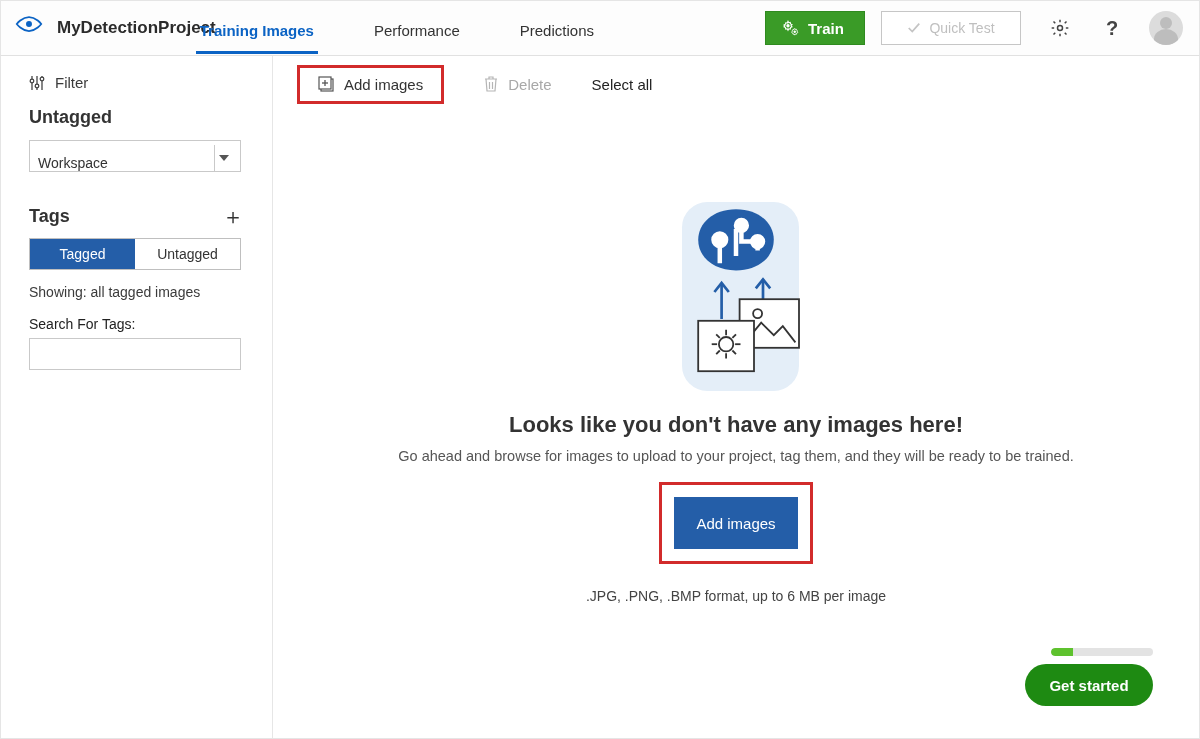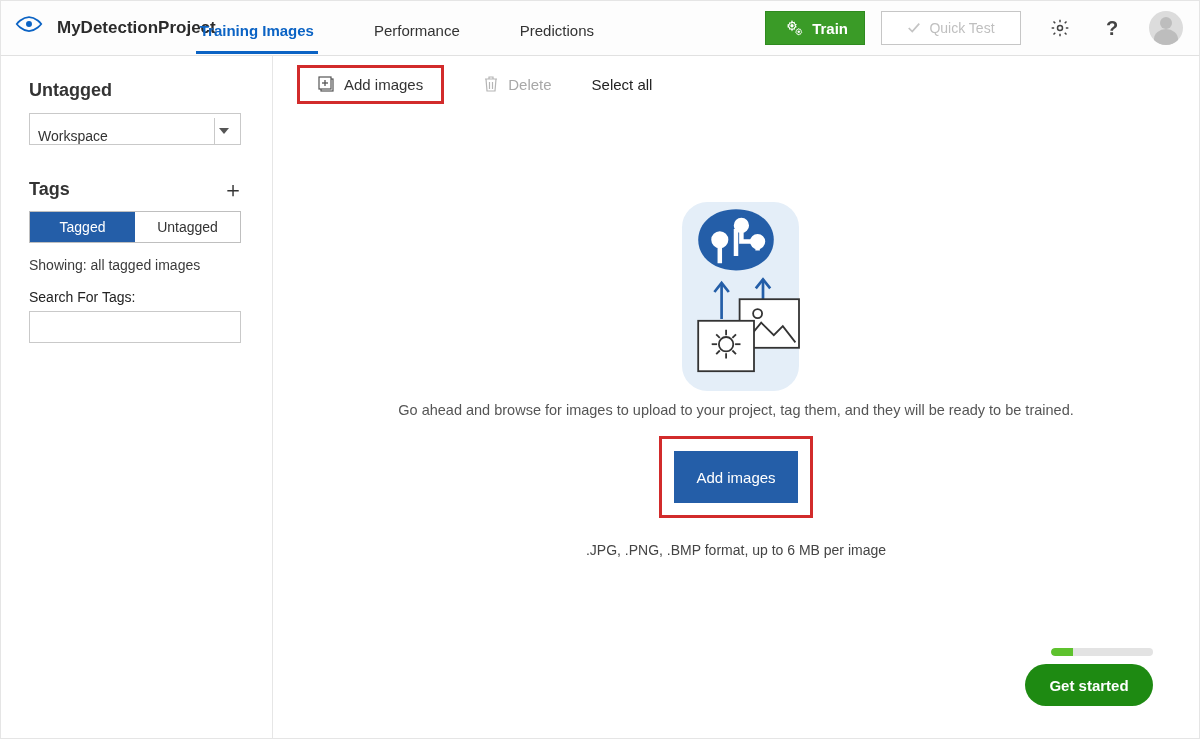--- a/index.html
+++ b/index.html
@@ -28,21 +28,21 @@
   .nav-tabs{display:flex;gap:12px;margin-left:-40px;}
   .nav-tab{
     padding:18px 24px 14px;font-size:15px;color:#333;position:relative;cursor:pointer;
   }
   .nav-tab.active{color:var(--blue);font-weight:600;}
   .nav-tab.active::after{
     content:"";position:absolute;left:20px;right:20px;bottom:-1px;height:3px;background:var(--blue);
   }
   .header-spacer{flex:1;}
   .train-btn{
-    display:flex;align-items:center;justify-content:flex-end;gap:8px;
+    display:flex;align-items:center;justify-content:flex-start;gap:8px;
     min-width:100px;height:34px;background:var(--green);color:#fff;font-weight:600;
     font-size:15px;border:1px solid #2f8a1f;cursor:pointer;padding:8px 16px;
   }
   .quick-test-btn{
     display:flex;align-items:center;justify-content:center;gap:8px;
     min-width:140px;height:34px;background:#fff;color:#bfbfbf;font-size:14px;
     border:1px solid #c6c6c6;cursor:default;margin-left:16px;padding:0 12px;
   }
   .icon-btn{
     width:26px;height:26px;margin-left:26px;color:#4a4a4a;cursor:pointer;
@@ -155,20 +155,35 @@
         </svg>
     </span>
   </span>
   <span class="icon-btn help-mark">?</span>
   <span class="avatar"></span>
 </div>
 
 <div class="body">
 
   <div class="sidebar">
+    <div class="filter-row">
+      <span>
+        <svg width="16" height="16" viewBox="0 0 16 16">
+            <g stroke="#444" stroke-width="1.3">
+              <line x1="3" y1="1" x2="3" y2="15"></line>
+              <circle cx="3" cy="6" r="1.8" fill="#fff"></circle>
+              <line x1="8" y1="1" x2="8" y2="15"></line>
+              <circle cx="8" cy="11" r="1.8" fill="#fff"></circle>
+              <line x1="13" y1="1" x2="13" y2="15"></line>
+              <circle cx="13" cy="4" r="1.8" fill="#fff"></circle>
+            </g>
+          </svg>
+      </span>
+      <span>Filter</span>
+    </div>
 
     <div class="section-title">Untagged</div>
     <div class="iter-select">
       <span>Workspace</span>
       <span class="caret">
         <svg width="10" height="6" viewBox="0 0 10 6">
             <path d="M0 0l5 6 5-6z" fill="#555"></path>
           </svg>
       </span>
     </div>
@@ -239,20 +254,21 @@
               <line x1="89" y1="178" x2="89" y2="184"></line>
               <line x1="73" y1="168" x2="79" y2="168"></line>
               <line x1="99" y1="168" x2="105" y2="168"></line>
               <line x1="78" y1="157" x2="82" y2="161"></line>
               <line x1="96" y1="175" x2="100" y2="179"></line>
               <line x1="78" y1="179" x2="82" y2="175"></line>
               <line x1="96" y1="161" x2="100" y2="157"></line>
             </g>
         </svg>
       </span>
+      <div class="empty-title">Looks like you don't have any images here!</div>
       <div class="empty-sub">Go ahead and browse for images to upload to your project, tag them, and they will be ready to be trained.</div>
       <div class="big-add-wrap">
         <button class="big-add">Add images</button>
       </div>
       <div class="format-note">.JPG, .PNG, .BMP format, up to 6 MB per image</div>
     </div>
 
     <div class="progress">
       <div class="fill"></div>
     </div>

